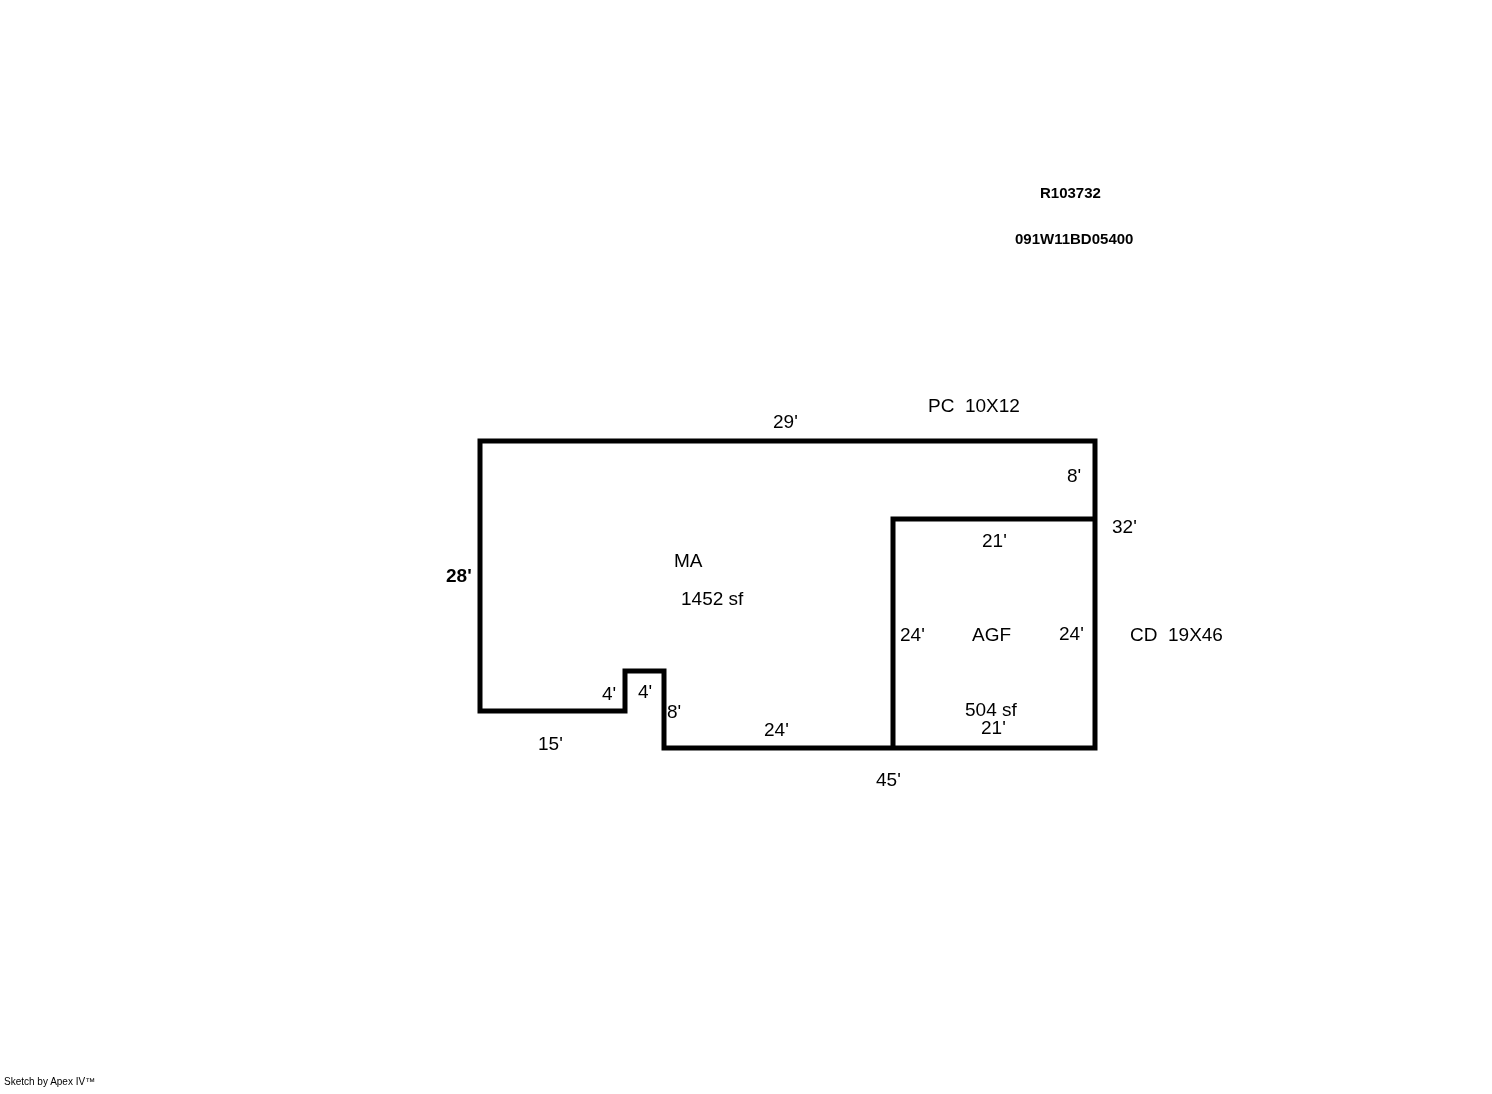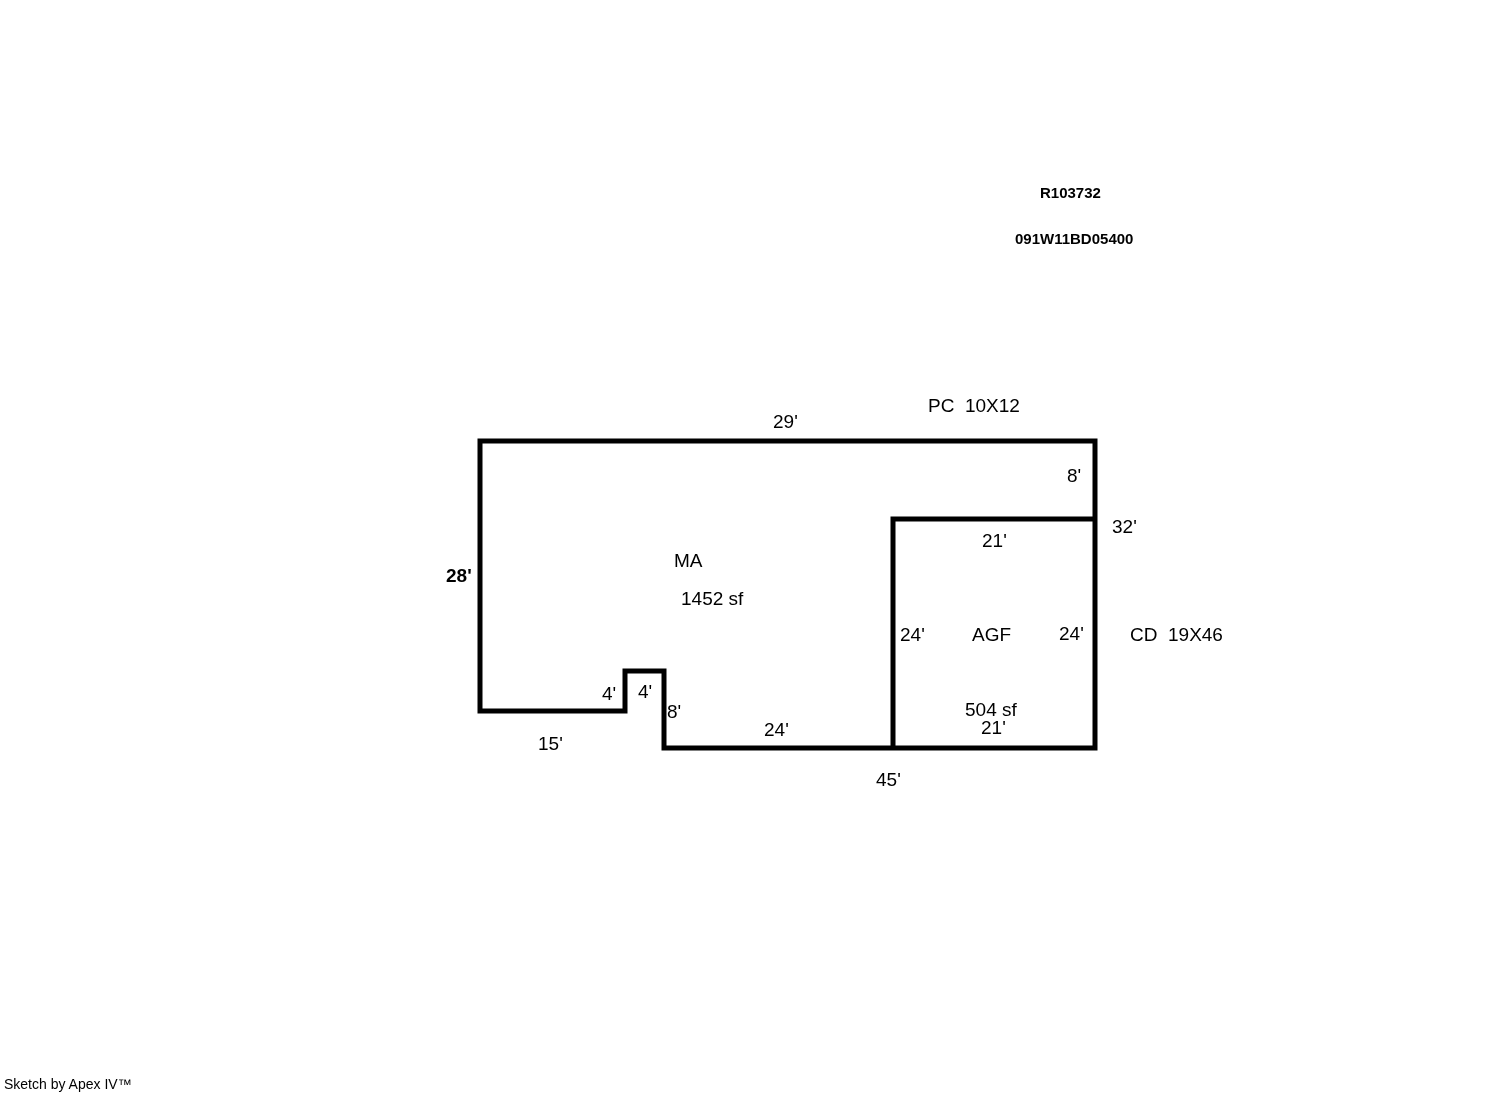--- a/index.html
+++ b/index.html
@@ -26,21 +26,21 @@
   }
   .hdr {
     position: absolute;
     font-size: 15px;
     font-weight: bold;
     white-space: pre;
     color: #000000;
   }
   .credit {
     position: absolute;
-    font-size: 14px;
+    font-size: 10px;
     white-space: pre;
     color: #000000;
   }
   
   .pos-record  { left: 1040px; top: 184px; }
   .pos-parcel  { left: 1015px; top: 230px; }
   
   .pos-dim-top        { left: 773px;  top: 412px; }
   .pos-pc-note        { left: 928px;  top: 396px; }
   .pos-right-upper    { left: 1067px; top: 466px; }

